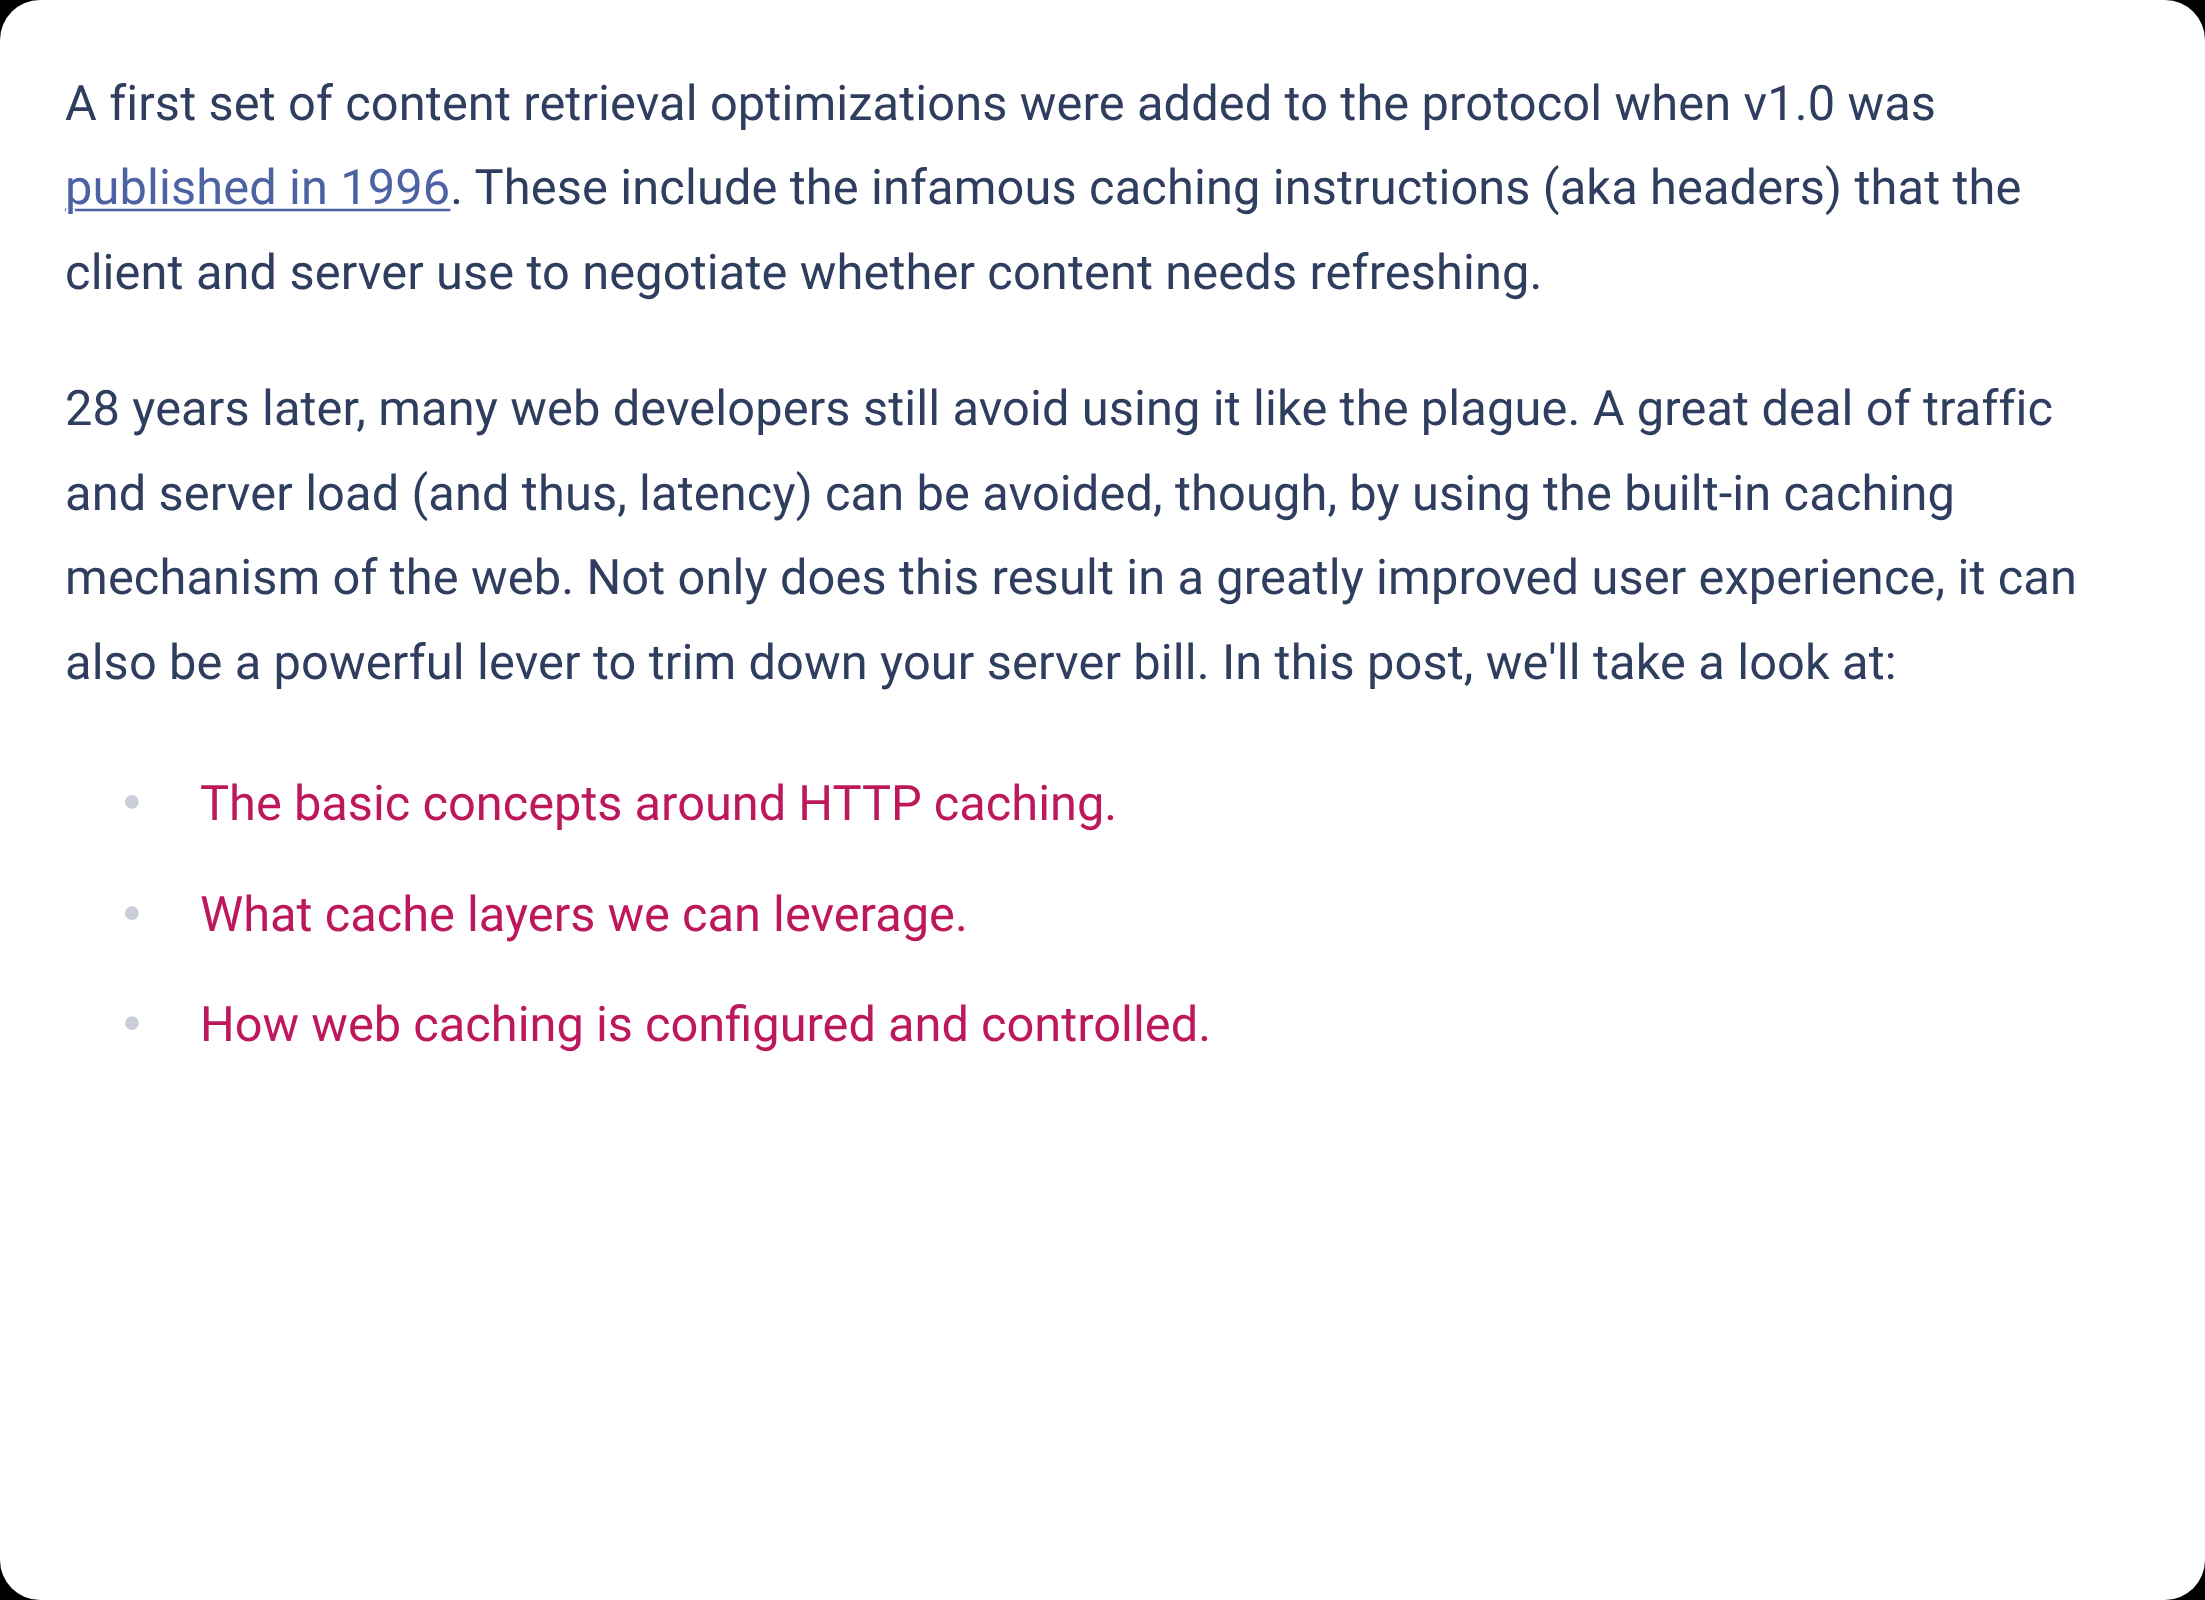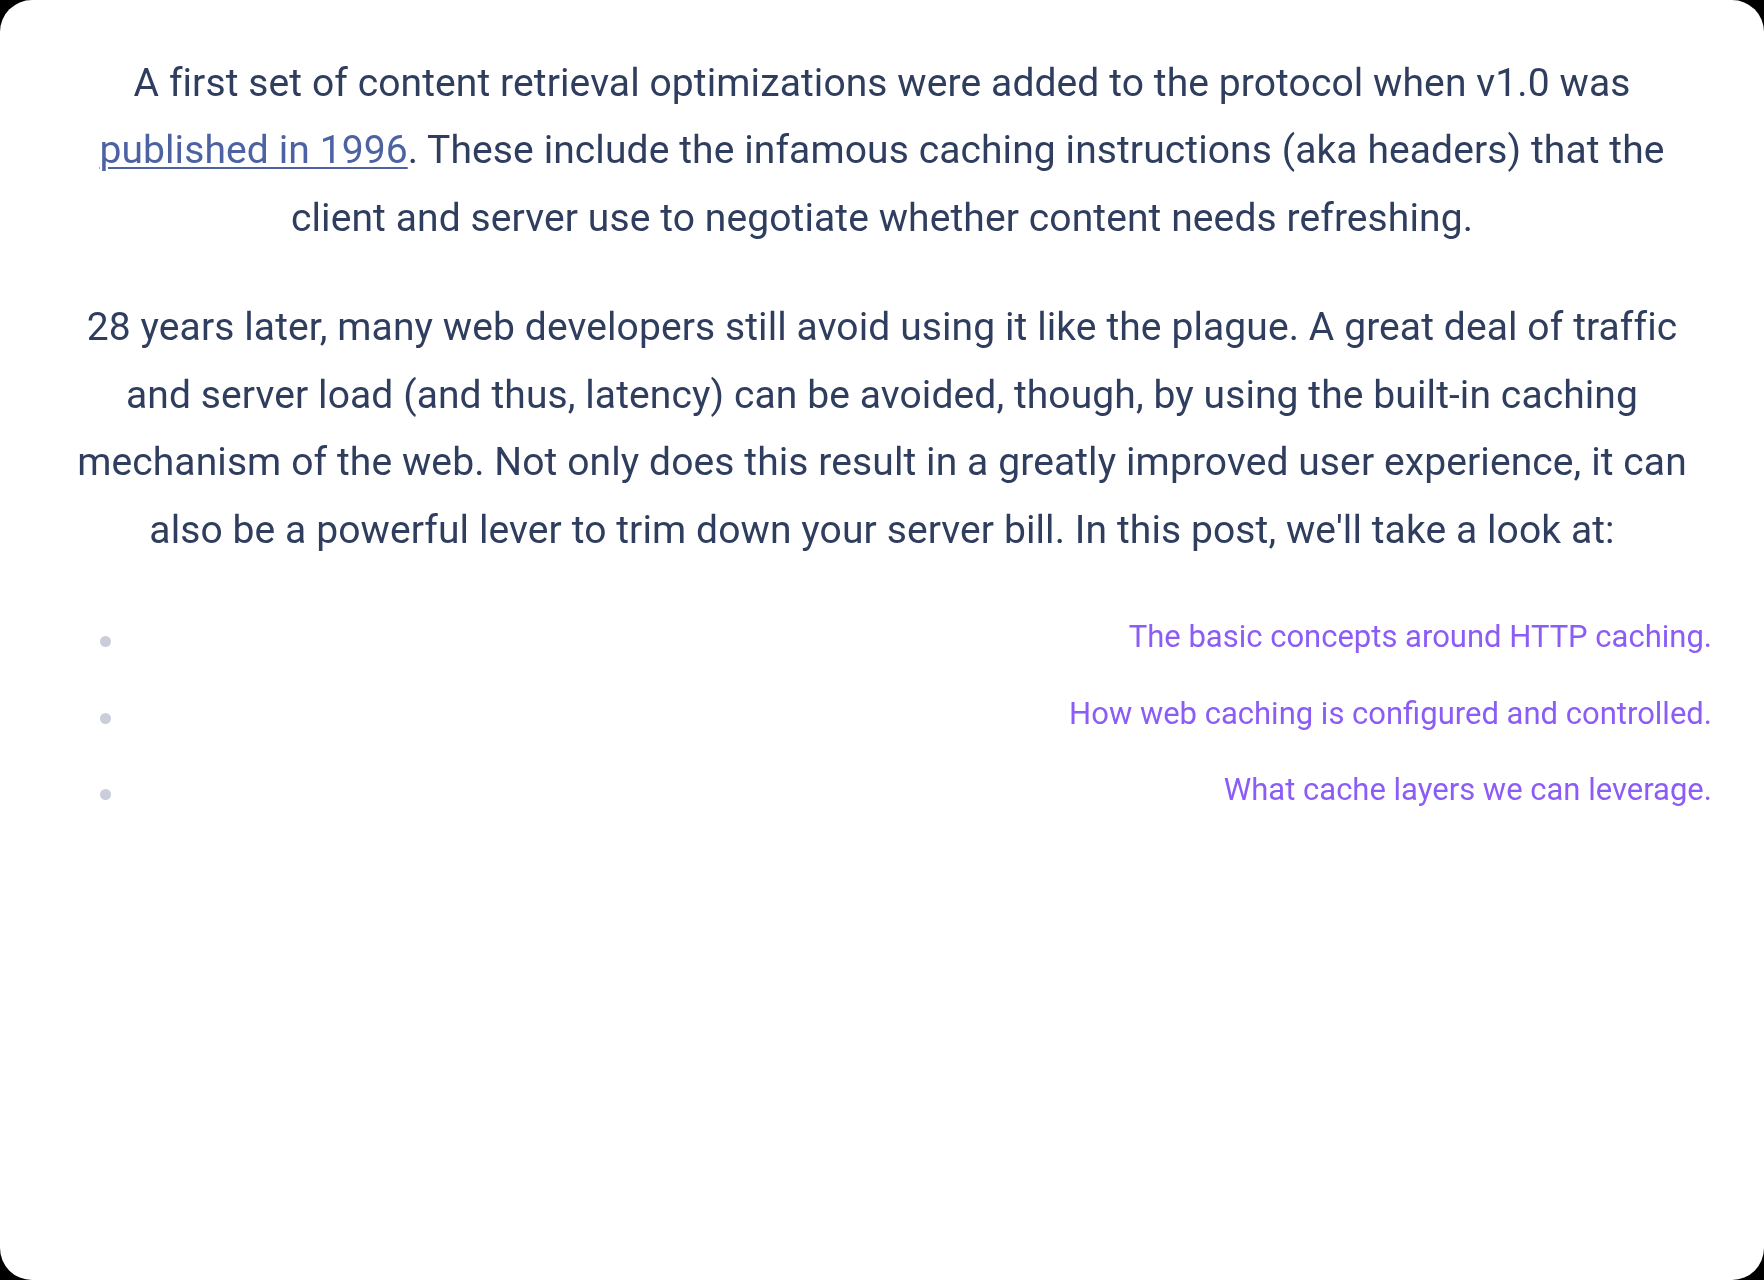--- a/index.html
+++ b/index.html
@@ -25,45 +25,43 @@
       padding: 50px 52px 50px 52px;
       overflow: hidden;
     }
 
     .paragraph {
       color: #2f3e5e;
       font-size: 39px;
       line-height: 1.73;
       margin-bottom: 42px;
       letter-spacing: 0.1px;
-      text-align: center;
     }
 
     .link {
       color: #4c62a3;
       text-decoration: underline;
       text-decoration-thickness: 2px;
       text-underline-offset: 4px;
       cursor: pointer;
     }
 
     .bullet-list {
       list-style: none;
       margin-top: 50px;
       padding-left: 48px;
     }
 
     .bullet-item {
-      color: #8b5cf6;
-      font-size: 31px;
+      color: #be185d;
+      font-size: 39px;
       line-height: 1.5;
       margin-bottom: 30px;
       position: relative;
       padding-left: 60px;
-      text-align: right;
     }
 
     .bullet-item::before {
       content: "";
       position: absolute;
       left: 0;
       top: 22px;
       width: 11px;
       height: 11px;
       background: #c9ced9;
@@ -75,16 +73,16 @@
 
 <div class="card">
   <p class="paragraph">
     <span>A first set of content retrieval optimizations were added to the protocol when v1.0 was </span><a class="link">published in 1996</a><span>. These include the infamous caching instructions (aka headers) that the client and server use to negotiate whether content needs refreshing.</span>
   </p>
 
   <p class="paragraph">28 years later, many web developers still avoid using it like the plague. A great deal of traffic and server load (and thus, latency) can be avoided, though, by using the built-in caching mechanism of the web. Not only does this result in a greatly improved user experience, it can also be a powerful lever to trim down your server bill. In this post, we'll take a look at:</p>
 
   <ul class="bullet-list">
     <li class="bullet-item">The basic concepts around HTTP caching.</li>
+    <li class="bullet-item">What cache layers we can leverage.</li>
     <li class="bullet-item">How web caching is configured and controlled.</li>
-    <li class="bullet-item">What cache layers we can leverage.</li>
   </ul>
 </div>
 
 </body></html>

